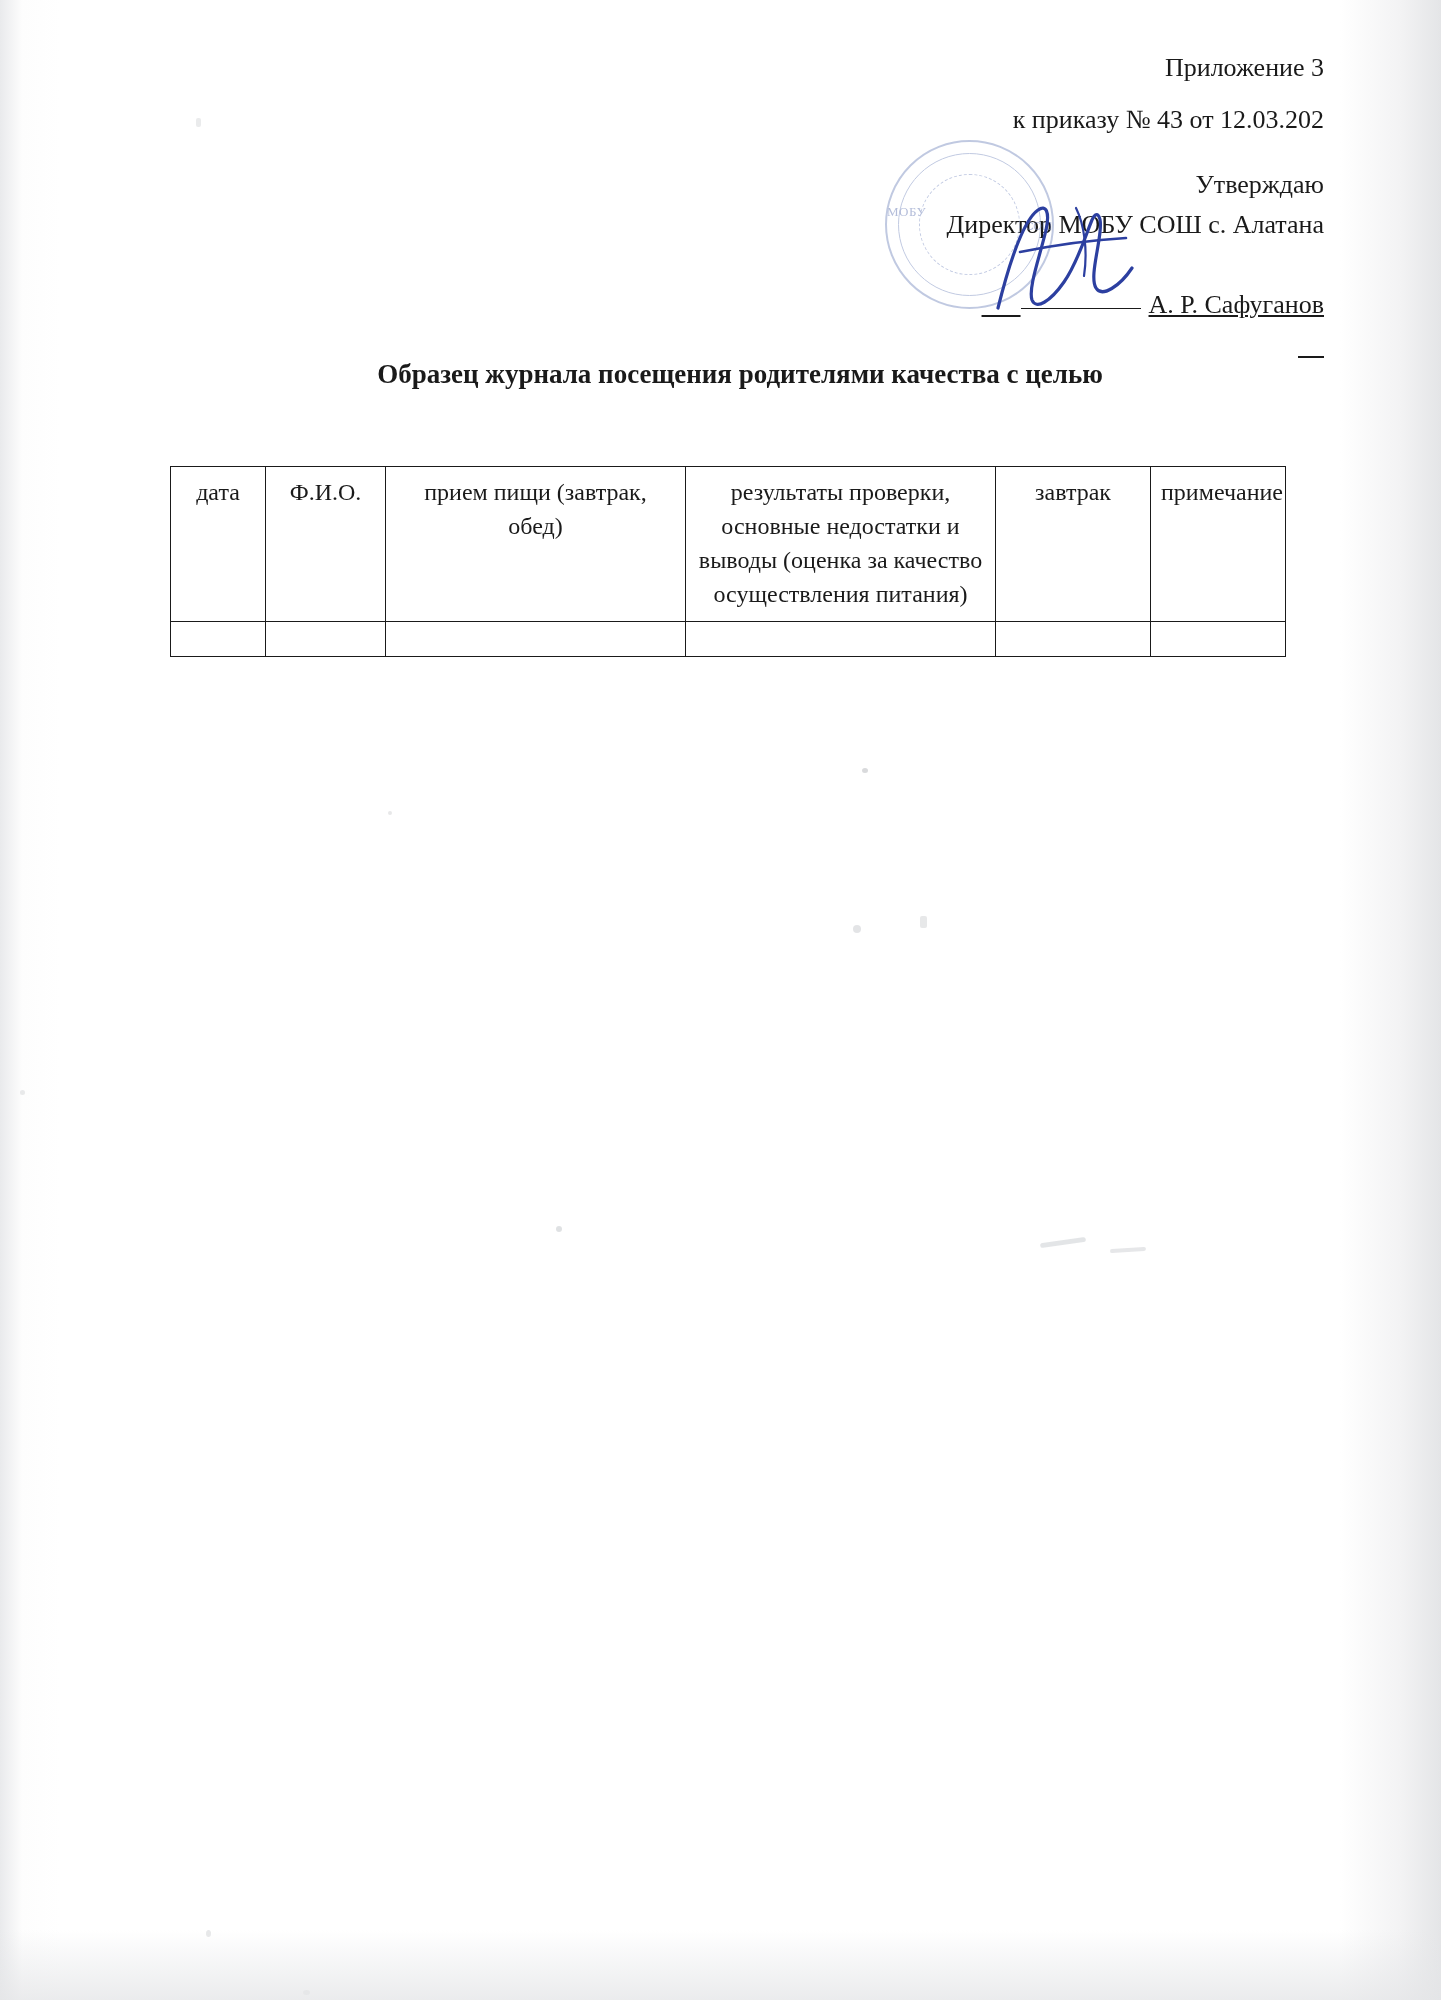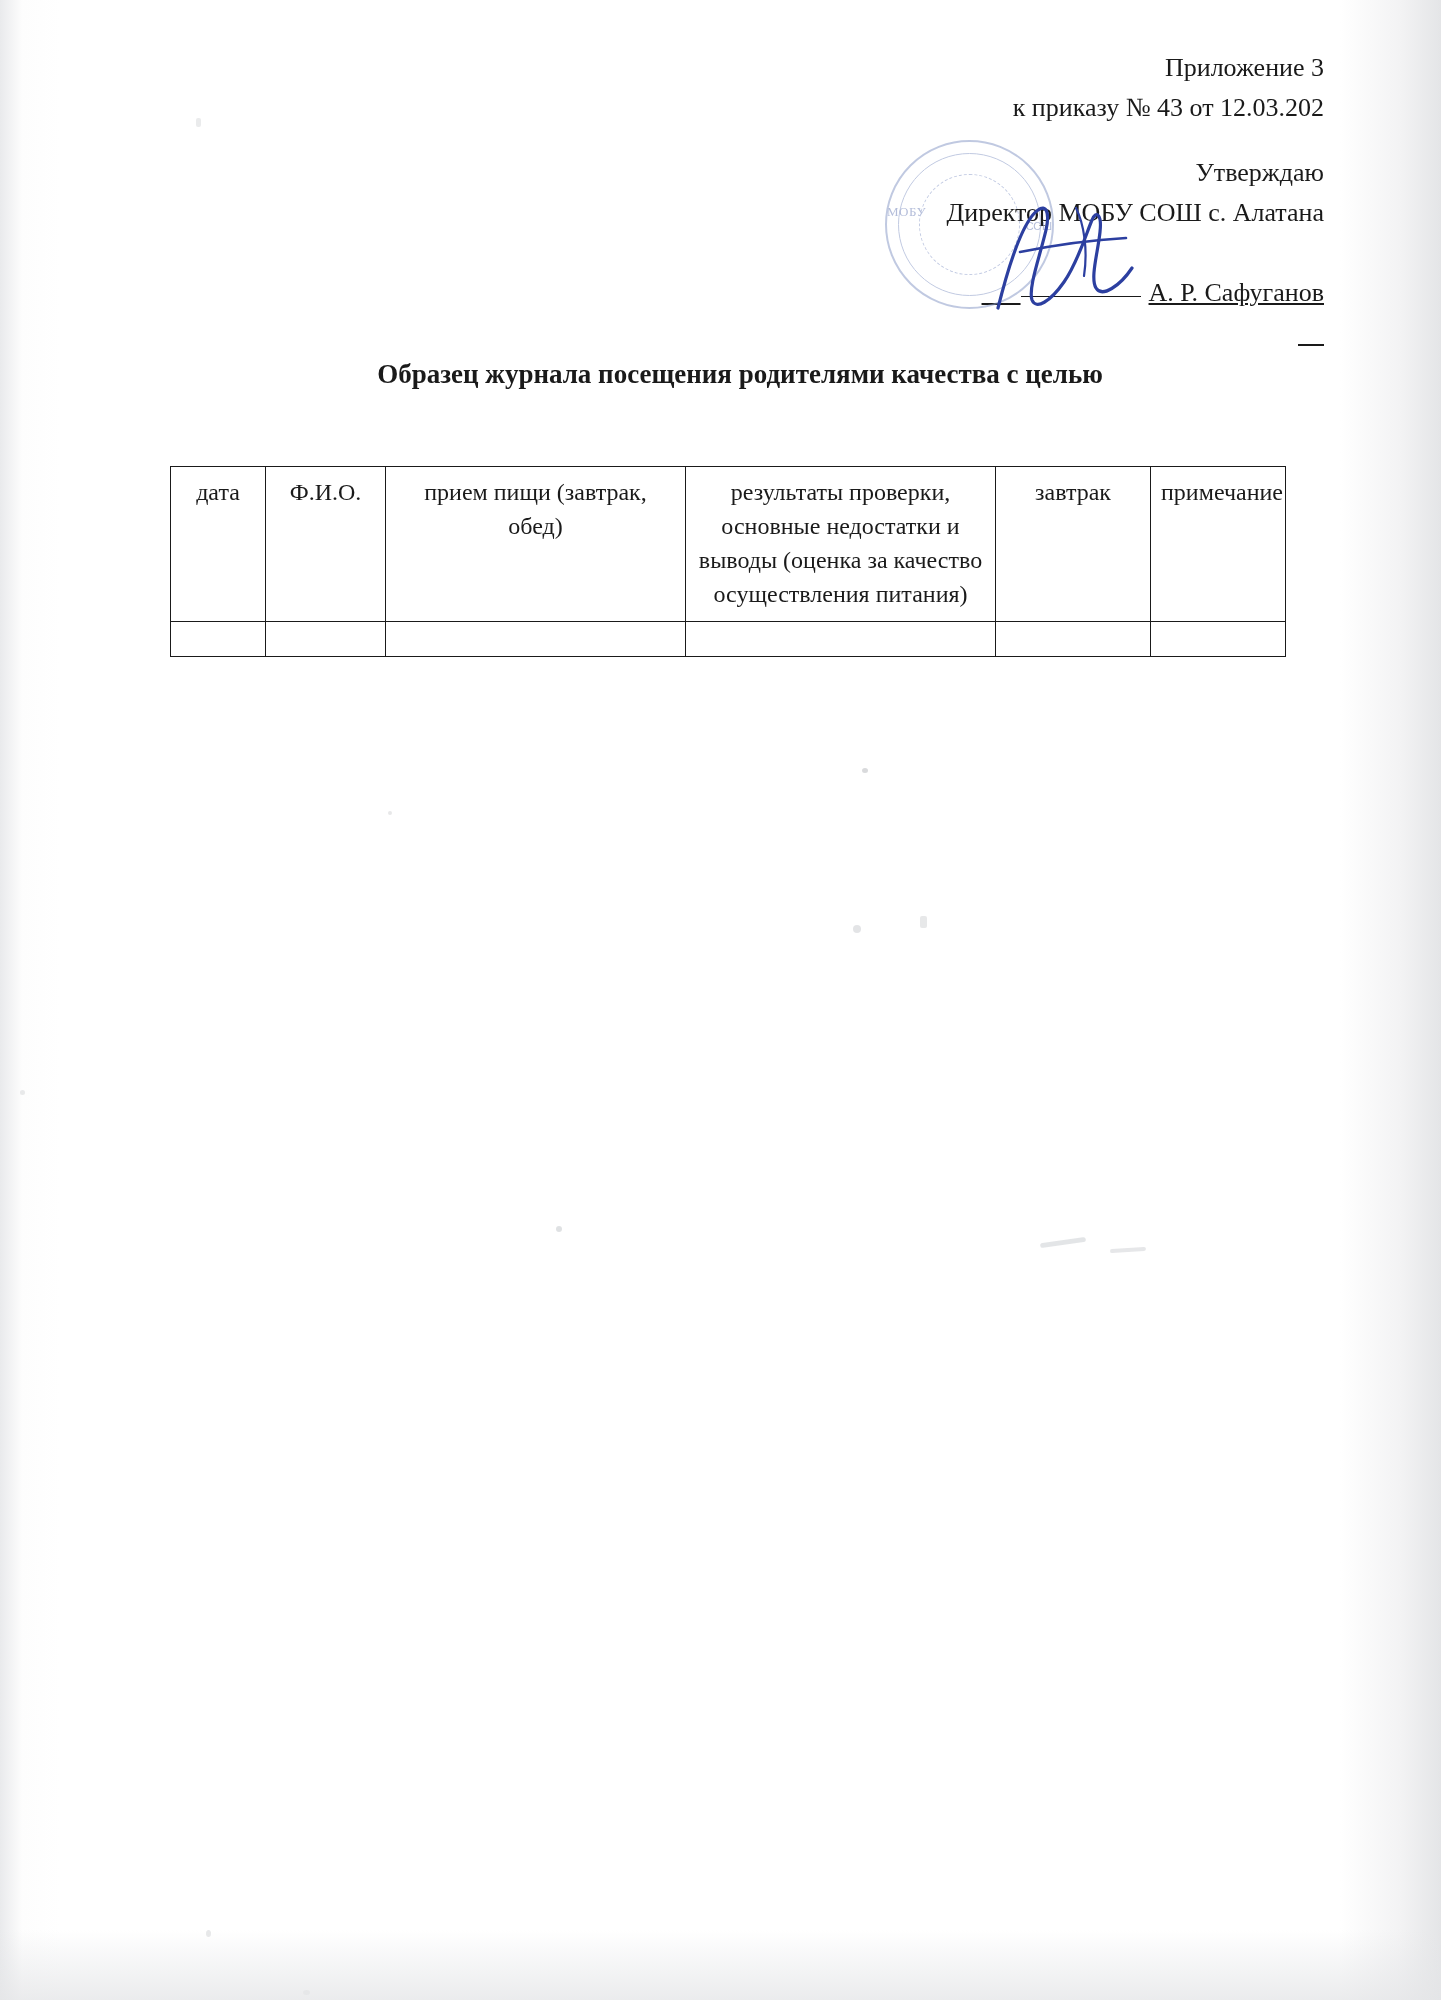--- a/index.html
+++ b/index.html
@@ -40,21 +40,21 @@
     top: 48px;
     width: 1324px;
     text-align: right;
     font-size: 26px;
     line-height: 1.55;
   }
   .header .line {
     display: block;
     white-space: pre;
   }
-  .hdr-appendix { margin-bottom: 0; }
+  .hdr-appendix { margin-bottom: 12px; }
   .hdr-order { margin-bottom: 24px; }
   .hdr-approve { }
   .hdr-director { }
   .hdr-sign-line {
     position: relative;
     display: inline-block;
     text-decoration: underline;
   }
   .underline-blank {
     display: inline-block;

